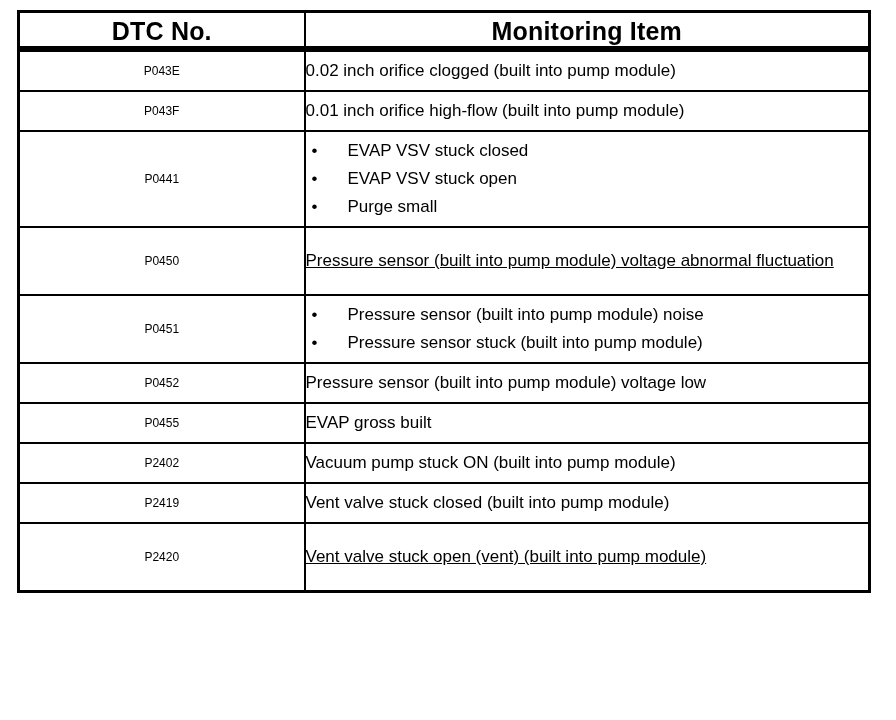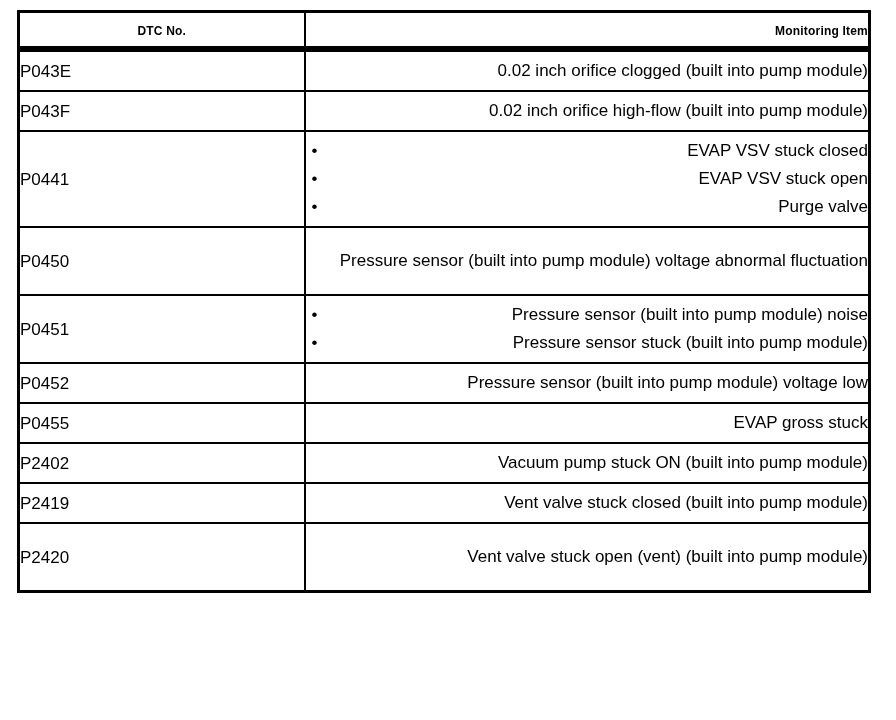--- a/index.html
+++ b/index.html
@@ -48,36 +48,35 @@
   }
 
   
   #dtc-table td.cell-dtc,
   #dtc-table th.head-dtc {
     border-right-width: 2px;
   }
   #dtc-table td.cell-item,
   #dtc-table th.head-item {
     border-left-width: 2px;
-    text-align: right;
   }
 
   
   #dtc-table tbody td {
     border-top-width: 2px;
     border-bottom-width: 2px;
   }
   #dtc-table tbody tr:last-child td {
     border-bottom-width: 3px;
   }
 
   
   thead th {
     height: 36px;
-    font-size: 12px;
+    font-size: 25px;
     font-weight: bold;
     text-align: center;
     letter-spacing: 0.2px;
     
     border-bottom: 3px double #000;
     box-shadow: inset 0 -7px 0 -4px #000;
   }
   thead tr th {
     border-top-width: 3px;
   }
@@ -85,38 +84,39 @@
   thead th.head-dtc, thead th.head-item {
     position: relative;
   }
   thead th .hdr-label {
     display: block;
     line-height: 34px;
   }
 
   
   td.cell-dtc {
-    text-align: left;
-    font-size: 17px;
+    text-align: center;
+    font-size: 12px;
     line-height: 21px;
     white-space: nowrap;
   }
   td.cell-item {
     text-align: left;
     font-size: 17px;
     line-height: 24px;
     padding: 0 6px 0 9px;
   }
 
   .item-plain {
     display: block;
     padding: 4px 0 4px 0;
   }
   .item-plain.two-line {
     line-height: 26px;
+    text-decoration: underline;
   }
 
   ul.bullets {
     list-style: none;
     margin: 0;
     padding: 5px 0 5px 0;
   }
   ul.bullets li {
     position: relative;
     padding-left: 42px;
@@ -158,30 +158,30 @@
     <tbody id="table-body">
         <tr class="r-single">
           <td class="cell-dtc"><span>P043E</span></td>
           <td class="cell-item">
             <span class="item-plain">0.02 inch orifice clogged (built into pump module)</span>
           </td>
         </tr>
         <tr class="r-single">
           <td class="cell-dtc"><span>P043F</span></td>
           <td class="cell-item">
-            <span class="item-plain">0.02 inch orifice high-flow (built into pump module)</span>
+            <span class="item-plain">0.01 inch orifice high-flow (built into pump module)</span>
           </td>
         </tr>
         <tr class="r-triple">
           <td class="cell-dtc"><span>P0441</span></td>
           <td class="cell-item">
             <ul class="bullets">
               <li><span class="bullet-dot">•</span><span>EVAP VSV stuck closed</span></li>
               <li><span class="bullet-dot">•</span><span>EVAP VSV stuck open</span></li>
-              <li><span class="bullet-dot">•</span><span>Purge valve</span></li>
+              <li><span class="bullet-dot">•</span><span>Purge small</span></li>
             </ul>
           </td>
         </tr>
         <tr class="r-double">
           <td class="cell-dtc"><span>P0450</span></td>
           <td class="cell-item">
             <span class="item-plain two-line">Pressure sensor (built into pump module) voltage abnormal fluctuation</span>
           </td>
         </tr>
         <tr class="r-double">
@@ -195,21 +195,21 @@
         </tr>
         <tr class="r-single">
           <td class="cell-dtc"><span>P0452</span></td>
           <td class="cell-item">
             <span class="item-plain">Pressure sensor (built into pump module) voltage low</span>
           </td>
         </tr>
         <tr class="r-single">
           <td class="cell-dtc"><span>P0455</span></td>
           <td class="cell-item">
-            <span class="item-plain">EVAP gross stuck</span>
+            <span class="item-plain">EVAP gross built</span>
           </td>
         </tr>
         <tr class="r-single">
           <td class="cell-dtc"><span>P2402</span></td>
           <td class="cell-item">
             <span class="item-plain">Vacuum pump stuck ON (built into pump module)</span>
           </td>
         </tr>
         <tr class="r-single">
           <td class="cell-dtc"><span>P2419</span></td>

